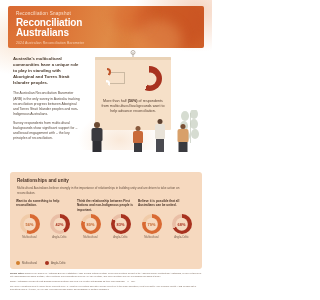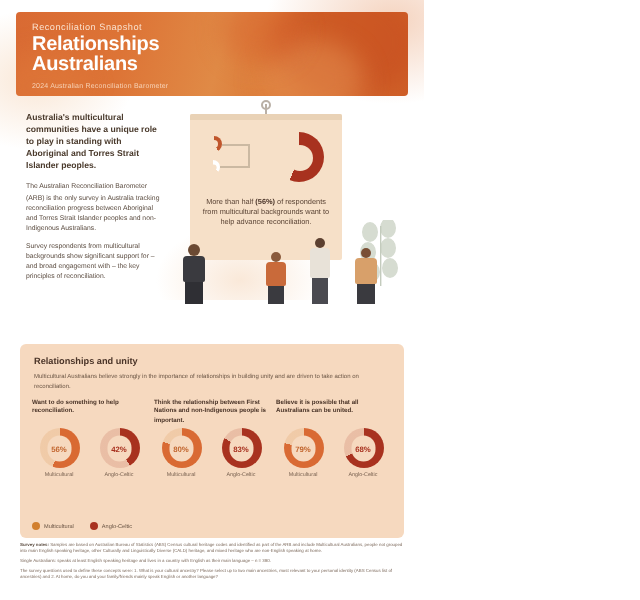--- a/index.html
+++ b/index.html
@@ -104,21 +104,21 @@
 
   <div class="bg-wash"></div>
 
   <div class="banner">
     <span class="splotch s1"></span>
     <span class="splotch s2"></span>
     <span class="splotch s3"></span>
     <span class="splotch s4"></span>
     <div class="banner-txt">
       <p class="kicker">Reconciliation Snapshot</p>
-      <h1 class="title">Relationships Australians</h1>
+      <h1 class="title">Reconciliation Australians</h1>
       <p class="subkicker">2024 Australian Reconciliation Barometer</p>
     </div>
   </div>
 
   <div class="intro">
     <p class="lede">Australia's multicultural communities have a unique role to play in standing with Aboriginal and Torres Strait Islander peoples.</p>
     <p class="body-p">The Australian Reconciliation Barometer (ARB) is the only survey in Australia tracking reconciliation progress between Aboriginal and Torres Strait Islander peoples and non-Indigenous Australians.</p>
     <p class="body-p">Survey respondents from multicultural backgrounds show significant support for – and broad engagement with – the key principles of reconciliation.</p>
   </div>
 

